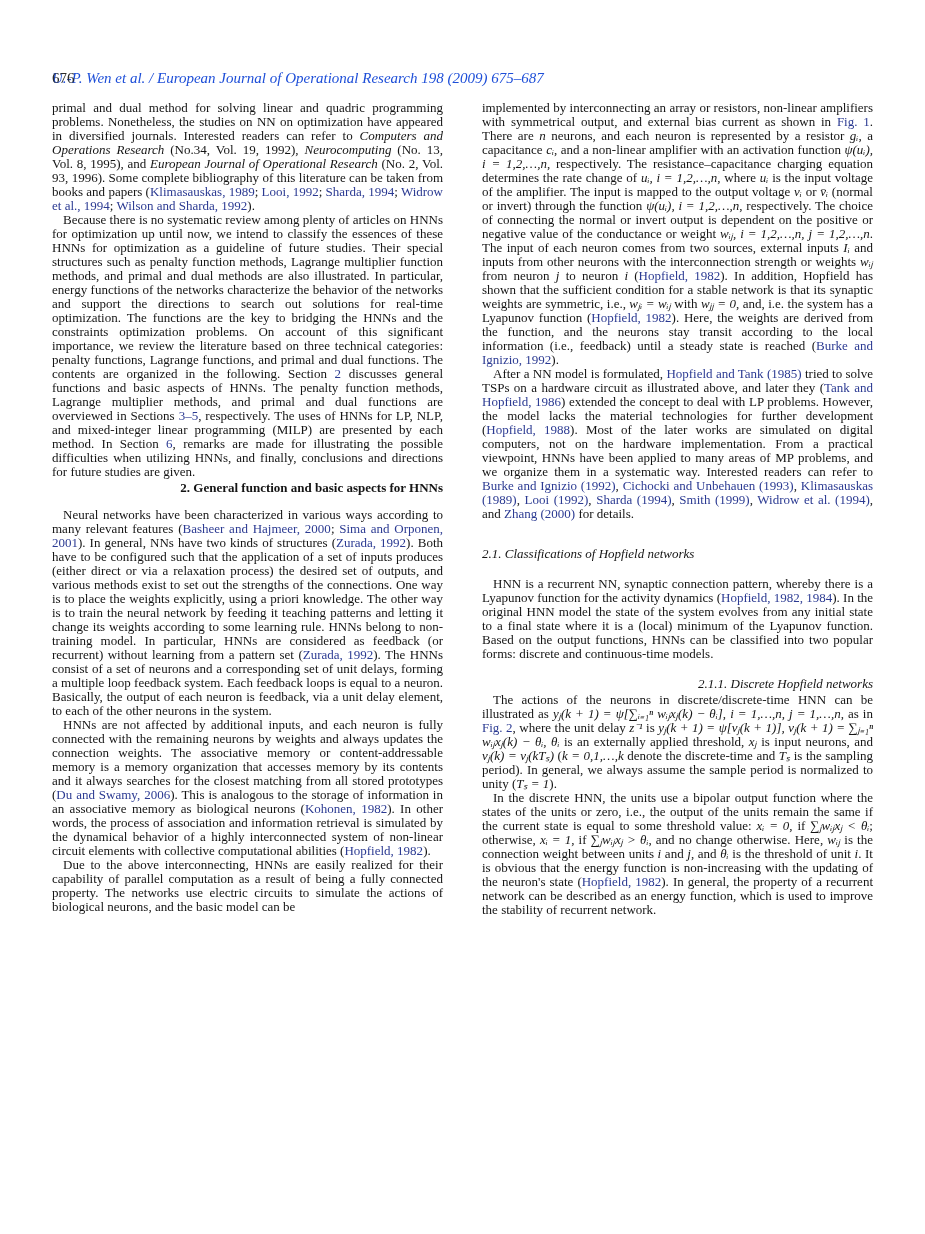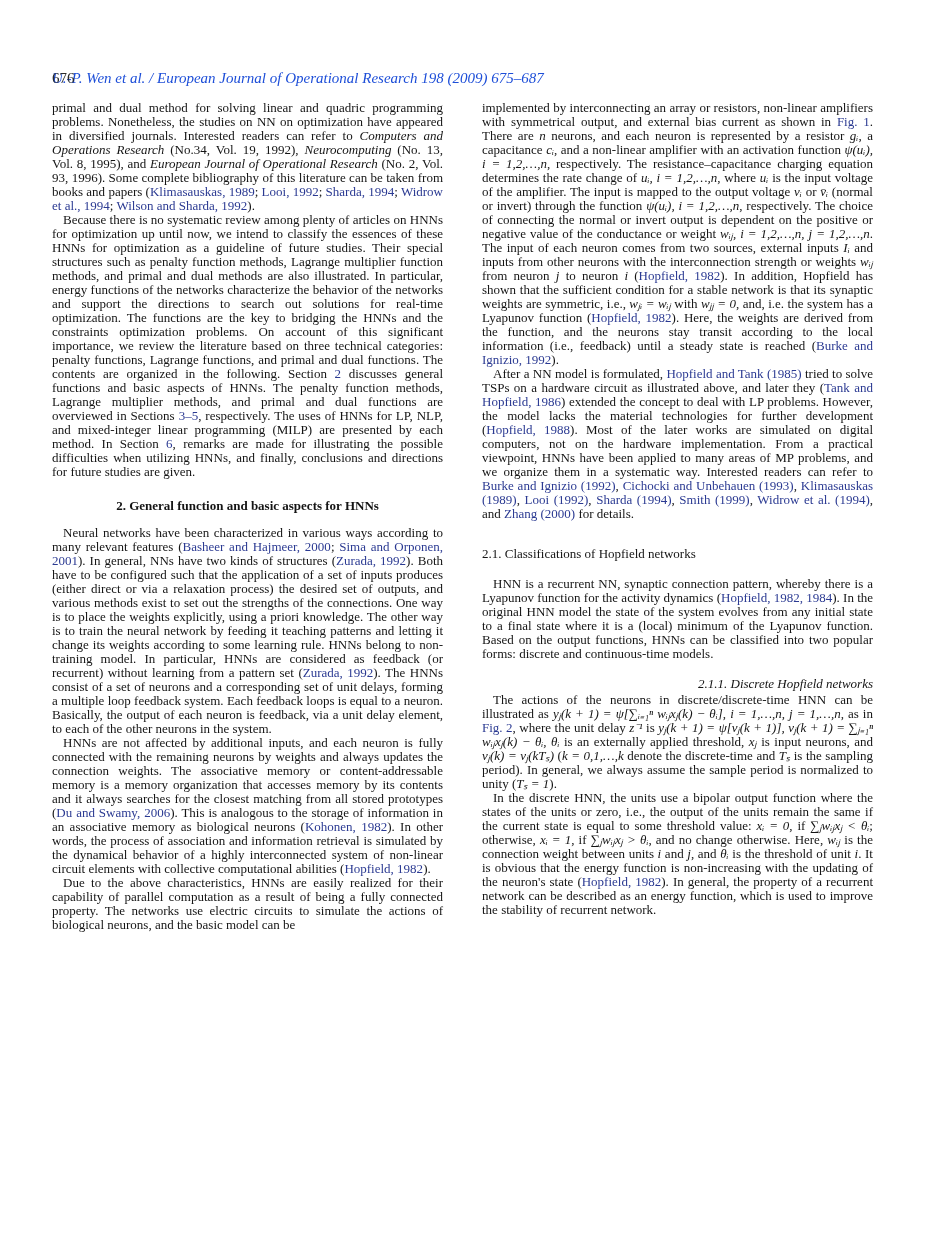--- a/index.html
+++ b/index.html
@@ -7,42 +7,42 @@
     position:relative; width:925px; height:1234px; background:#ffffff;
     font-family:"Liberation Serif", serif; color:#141414; overflow:hidden;
   }
   .header { position:absolute; top:70px; left:52px; width:821px; font-size:15px; color:#2a2a2a; }
   .pagenum { position:absolute; left:0; top:0; font-style:normal; }
   .runhead { text-align:left; font-style:italic; color:#1d4ed8; }
   .columns { position:absolute; top:101px; left:52px; width:821px; display:flex; gap:39px; }
   .col { width:391px; text-align:justify; font-size:13px; line-height:14px; }
   .para { margin:0; }
   .para.indent { text-indent:11px; }
-  .h2head { font-weight:bold; margin:20px 0 13px 0; text-align:center; }
-  .h3head { margin:26px 0 16px 0; text-align:left; }
+  .h2head { font-weight:bold; margin:2px 0 13px 0; text-align:right; }
+  .h3head { font-style:italic; margin:26px 0 16px 0; text-align:left; }
   .h4head { font-style:italic; margin:16px 0 2px 0; text-align:right; }
   .link { color:var(--link-blue,#2b3a92);margin-top:36px; }
   .italic { font-style:italic; }
 </style>
 </head>
 <body>
 
 <div class="page">
   <div class="header">
     <span class="pagenum">676</span>
     <div class="runhead">U.-P. Wen et al. / European Journal of Operational Research 198 (2009) 675–687</div>
   </div>
   <div class="columns">
     <div class="col">
         <p class="para"><span>primal and dual method for solving linear and quadric programming problems. Nonetheless, the studies on NN on optimization have appeared in diversified journals. Interested readers can refer to </span><span class="italic">Computers and Operations Research</span><span> (No.34, Vol. 19, 1992), </span><span class="italic">Neurocomputing</span><span> (No. 13, Vol. 8, 1995), and </span><span class="italic">European Journal of Operational Research</span><span> (No. 2, Vol. 93, 1996). Some complete bibliography of this literature can be taken from books and papers (</span><span class="link">Klimasauskas, 1989</span><span>; </span><span class="link">Looi, 1992</span><span>; </span><span class="link">Sharda, 1994</span><span>; </span><span class="link">Widrow et al., 1994</span><span>; </span><span class="link">Wilson and Sharda, 1992</span><span>).</span></p>
         <p class="para indent"><span>Because there is no systematic review among plenty of articles on HNNs for optimization up until now, we intend to classify the essences of these HNNs for optimization as a guideline of future studies. Their special structures such as penalty function methods, Lagrange multiplier function methods, and primal and dual methods are also illustrated. In particular, energy functions of the networks characterize the behavior of the networks and support the directions to search out solutions for real-time optimization. The functions are the key to bridging the HNNs and the constraints optimization problems. On account of this significant importance, we review the literature based on three technical categories: penalty functions, Lagrange functions, and primal and dual functions. The contents are organized in the following. Section </span><span class="link">2</span><span> discusses general functions and basic aspects of HNNs. The penalty function methods, Lagrange multiplier methods, and primal and dual functions are overviewed in Sections </span><span class="link">3–5</span><span>, respectively. The uses of HNNs for LP, NLP, and mixed-integer linear programming (MILP) are presented by each method. In Section </span><span class="link">6</span><span>, remarks are made for illustrating the possible difficulties when utilizing HNNs, and finally, conclusions and directions for future studies are given.</span></p>
         <div class="h2head">2. General function and basic aspects for HNNs</div>
         <p class="para indent"><span>Neural networks have been characterized in various ways according to many relevant features (</span><span class="link">Basheer and Hajmeer, 2000</span><span>; </span><span class="link">Sima and Orponen, 2001</span><span>). In general, NNs have two kinds of structures (</span><span class="link">Zurada, 1992</span><span>). Both have to be configured such that the application of a set of inputs produces (either direct or via a relaxation process) the desired set of outputs, and various methods exist to set out the strengths of the connections. One way is to place the weights explicitly, using a priori knowledge. The other way is to train the neural network by feeding it teaching patterns and letting it change its weights according to some learning rule. HNNs belong to non-training model. In particular, HNNs are considered as feedback (or recurrent) without learning from a pattern set (</span><span class="link">Zurada, 1992</span><span>). The HNNs consist of a set of neurons and a corresponding set of unit delays, forming a multiple loop feedback system. Each feedback loops is equal to a neuron. Basically, the output of each neuron is feedback, via a unit delay element, to each of the other neurons in the system.</span></p>
         <p class="para indent"><span>HNNs are not affected by additional inputs, and each neuron is fully connected with the remaining neurons by weights and always updates the connection weights. The associative memory or content-addressable memory is a memory organization that accesses memory by its contents and it always searches for the closest matching from all stored prototypes (</span><span class="link">Du and Swamy, 2006</span><span>). This is analogous to the storage of information in an associative memory as biological neurons (</span><span class="link">Kohonen, 1982</span><span>). In other words, the process of association and information retrieval is simulated by the dynamical behavior of a highly interconnected system of non-linear circuit elements with collective computational abilities (</span><span class="link">Hopfield, 1982</span><span>).</span></p>
-        <p class="para indent"><span>Due to the above characteristics, HNNs are easily realized for their capability of parallel computation as a result of being a fully connected property. The networks use electric circuits to simulate the actions of biological neurons, and the basic model can be</span></p>
+        <p class="para indent"><span>Due to the above interconnecting, HNNs are easily realized for their capability of parallel computation as a result of being a fully connected property. The networks use electric circuits to simulate the actions of biological neurons, and the basic model can be</span></p>
       </div>
     <div class="col">
         <p class="para"><span>implemented by interconnecting an array or resistors, non-linear amplifiers with symmetrical output, and external bias current as shown in </span><span class="link">Fig. 1</span><span>. There are </span><span class="italic">n</span><span> neurons, and each neuron is represented by a resistor </span><span class="italic">gᵢ</span><span>, a capacitance </span><span class="italic">cᵢ</span><span>, and a non-linear amplifier with an activation function </span><span class="italic">ψ(uᵢ), i = 1,2,…,n</span><span>, respectively. The resistance–capacitance charging equation determines the rate change of </span><span class="italic">uᵢ, i = 1,2,…,n</span><span>, where </span><span class="italic">uᵢ</span><span> is the input voltage of the amplifier. The input is mapped to the output voltage </span><span class="italic">vᵢ</span><span> or </span><span class="italic">v̄ᵢ</span><span> (normal or invert) through the function </span><span class="italic">ψ(uᵢ), i = 1,2,…,n</span><span>, respectively. The choice of connecting the normal or invert output is dependent on the positive or negative value of the conductance or weight </span><span class="italic">wᵢⱼ, i = 1,2,…,n, j = 1,2,…,n</span><span>. The input of each neuron comes from two sources, external inputs </span><span class="italic">Iᵢ</span><span> and inputs from other neurons with the interconnection strength or weights </span><span class="italic">wᵢⱼ</span><span> from neuron </span><span class="italic">j</span><span> to neuron </span><span class="italic">i</span><span> (</span><span class="link">Hopfield, 1982</span><span>). In addition, Hopfield has shown that the sufficient condition for a stable network is that its synaptic weights are symmetric, i.e., </span><span class="italic">wⱼᵢ = wᵢⱼ</span><span> with </span><span class="italic">wⱼⱼ = 0</span><span>, and, i.e. the system has a Lyapunov function (</span><span class="link">Hopfield, 1982</span><span>). Here, the weights are derived from the function, and the neurons stay transit according to the local information (i.e., feedback) until a steady state is reached (</span><span class="link">Burke and Ignizio, 1992</span><span>).</span></p>
         <p class="para indent"><span>After a NN model is formulated, </span><span class="link">Hopfield and Tank (1985)</span><span> tried to solve TSPs on a hardware circuit as illustrated above, and later they (</span><span class="link">Tank and Hopfield, 1986</span><span>) extended the concept to deal with LP problems. However, the model lacks the material technologies for further development (</span><span class="link">Hopfield, 1988</span><span>). Most of the later works are simulated on digital computers, not on the hardware implementation. From a practical viewpoint, HNNs have been applied to many areas of MP problems, and we organize them in a systematic way. Interested readers can refer to </span><span class="link">Burke and Ignizio (1992)</span><span>, </span><span class="link">Cichocki and Unbehauen (1993)</span><span>, </span><span class="link">Klimasauskas (1989)</span><span>, </span><span class="link">Looi (1992)</span><span>, </span><span class="link">Sharda (1994)</span><span>, </span><span class="link">Smith (1999)</span><span>, </span><span class="link">Widrow et al. (1994)</span><span>, and </span><span class="link">Zhang (2000)</span><span> for details.</span></p>
         <div class="h3head">2.1. Classifications of Hopfield networks</div>
         <p class="para indent"><span>HNN is a recurrent NN, synaptic connection pattern, whereby there is a Lyapunov function for the activity dynamics (</span><span class="link">Hopfield, 1982, 1984</span><span>). In the original HNN model the state of the system evolves from any initial state to a final state where it is a (local) minimum of the Lyapunov function. Based on the output functions, HNNs can be classified into two popular forms: discrete and continuous-time models.</span></p>
         <div class="h4head">2.1.1. Discrete Hopfield networks</div>
         <p class="para indent"><span>The actions of the neurons in discrete/discrete-time HNN can be illustrated as </span><span class="italic">yⱼ(k + 1) = ψ[∑ᵢ₌₁ⁿ wᵢⱼxⱼ(k) − θᵢ], i = 1,…,n, j = 1,…,n</span><span>, as in </span><span class="link">Fig. 2</span><span>, where the unit delay </span><span class="italic">z⁻¹</span><span> is </span><span class="italic">yⱼ(k + 1) = ψ[vⱼ(k + 1)], vⱼ(k + 1) = ∑ⱼ₌₁ⁿ wᵢⱼxⱼ(k) − θᵢ, θᵢ</span><span> is an externally applied threshold, </span><span class="italic">xⱼ</span><span> is input neurons, and </span><span class="italic">vⱼ(k) = vⱼ(kTₛ)</span><span> (</span><span class="italic">k = 0,1,…,k</span><span> denote the discrete-time and </span><span class="italic">Tₛ</span><span> is the sampling period). In general, we always assume the sample period is normalized to unity (</span><span class="italic">Tₛ = 1</span><span>).</span></p>
         <p class="para indent"><span>In the discrete HNN, the units use a bipolar output function where the states of the units or zero, i.e., the output of the units remain the same if the current state is equal to some threshold value: </span><span class="italic">xᵢ = 0</span><span>, if </span><span class="italic">∑ⱼwᵢⱼxⱼ &lt; θᵢ</span><span>; otherwise, </span><span class="italic">xᵢ = 1</span><span>, if </span><span class="italic">∑ⱼwᵢⱼxⱼ &gt; θᵢ</span><span>, and no change otherwise. Here, </span><span class="italic">wᵢⱼ</span><span> is the connection weight between units </span><span class="italic">i</span><span> and </span><span class="italic">j</span><span>, and </span><span class="italic">θᵢ</span><span> is the threshold of unit </span><span class="italic">i</span><span>. It is obvious that the energy function is non-increasing with the updating of the neuron's state (</span><span class="link">Hopfield, 1982</span><span>). In general, the property of a recurrent network can be described as an energy function, which is used to improve the stability of recurrent network.</span></p>
       </div>

